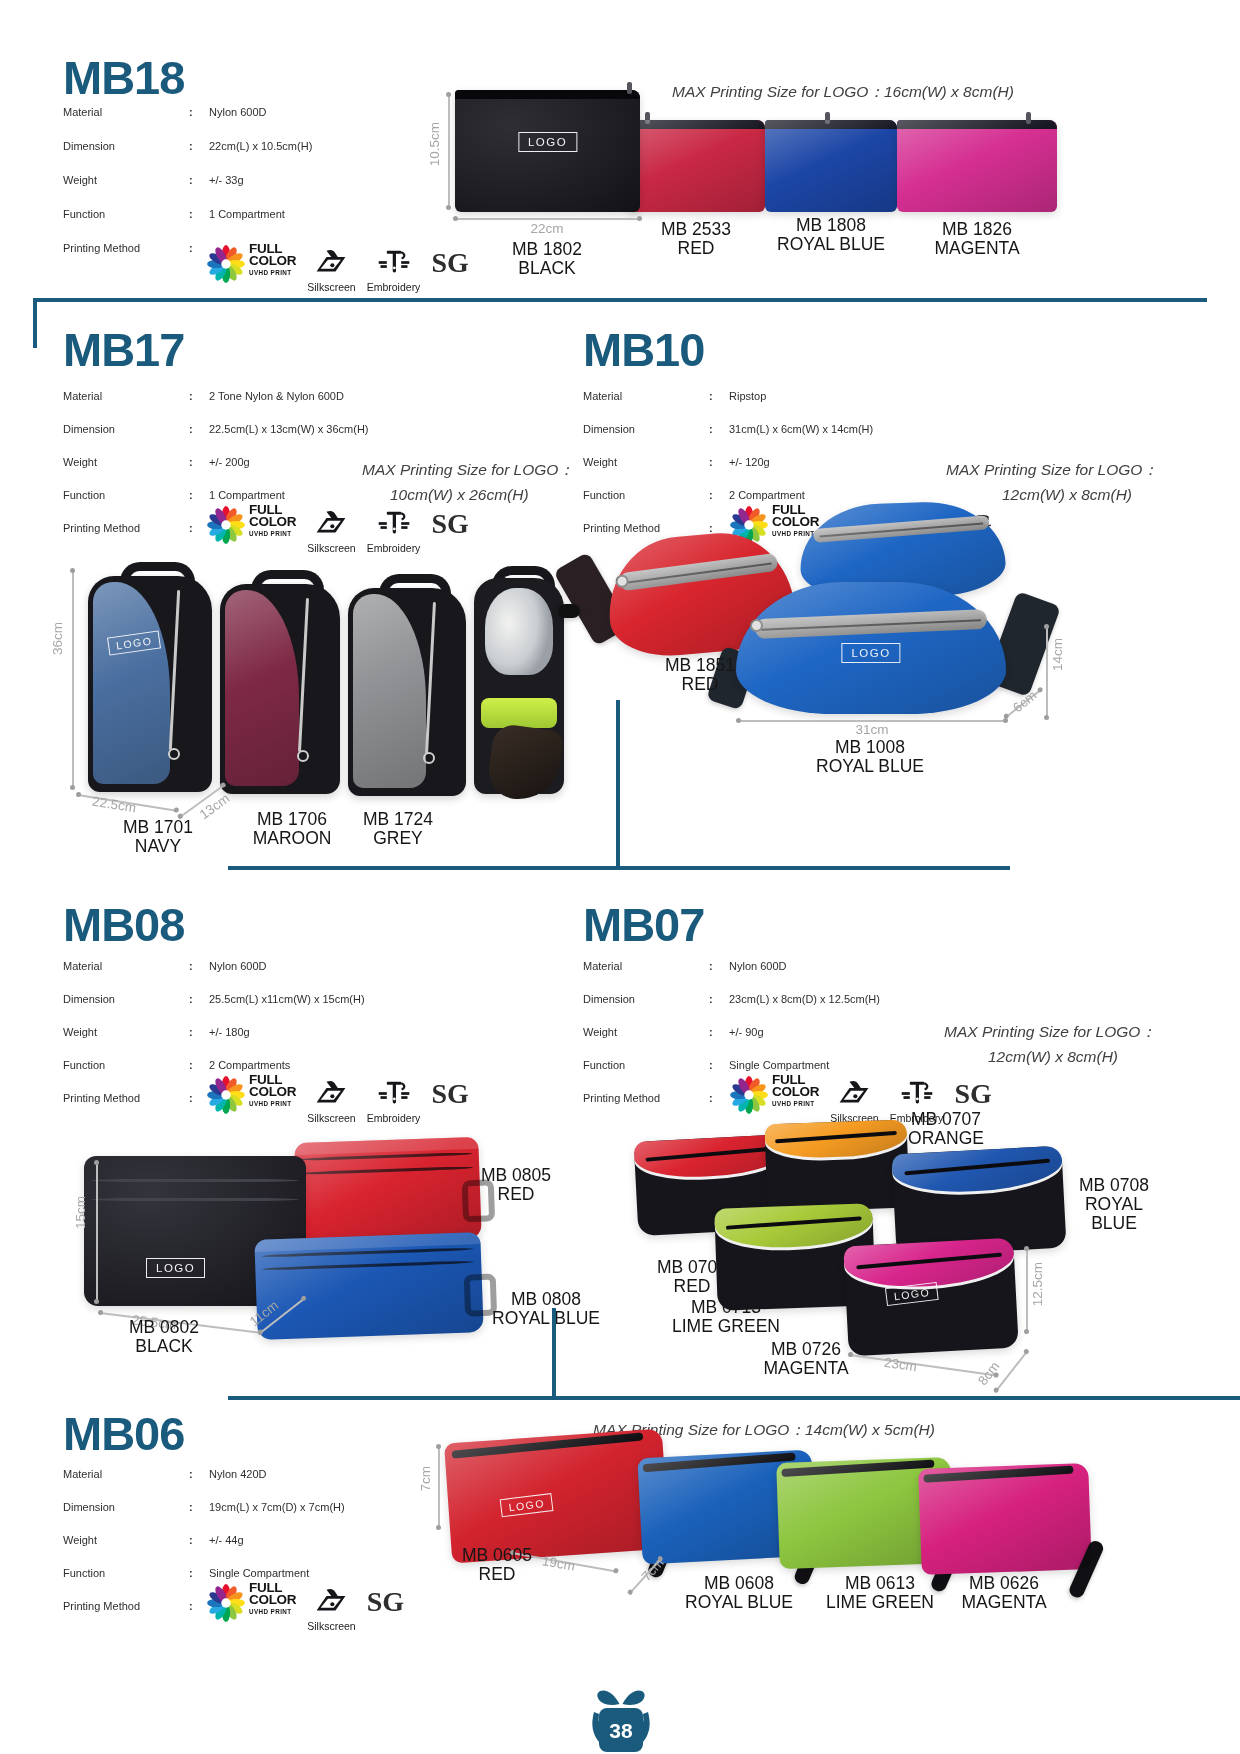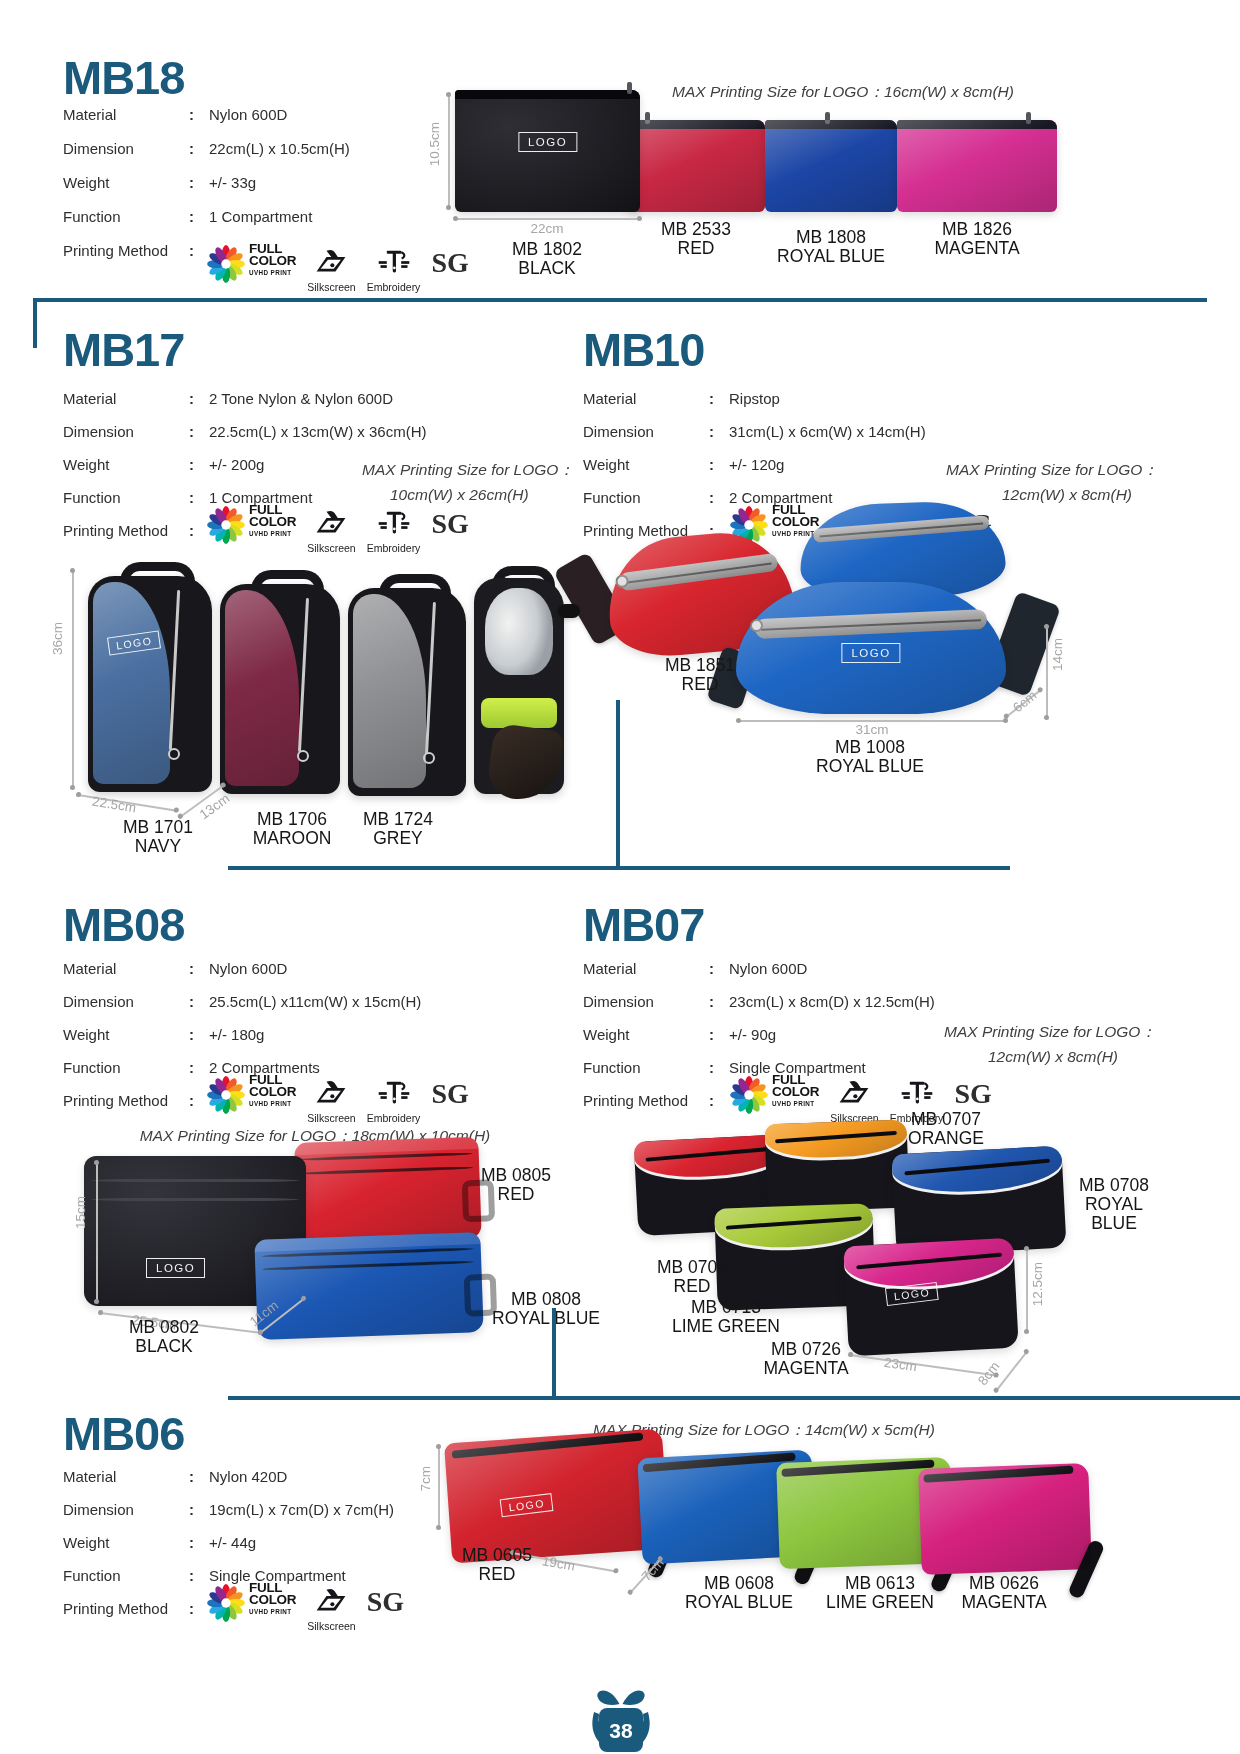--- a/index.html
+++ b/index.html
@@ -1,20 +1,20 @@
 <!DOCTYPE html>
 <html><head>
 <meta charset="utf-8">
 <style>
   html,body{margin:0;padding:0;background:#fff;}
   .page{position:relative;width:1240px;height:1754px;background:#ffffff;overflow:hidden;
         font-family:"Liberation Sans","DejaVu Sans",sans-serif;}
   .sec-title{position:absolute;font-size:47px;font-weight:700;letter-spacing:-1px;white-space:nowrap;}
   .specs{position:absolute;}
-  .srow{display:flex;height:33px;font-size:15px;color:#2e2e2e;align-items:flex-start;}
+  .srow{display:flex;height:33px;font-size:11px;color:#2e2e2e;align-items:flex-start;}
   .s34 .srow{height:34px;}
   .srow .l{width:126px;}
   .srow .c{width:20px;font-weight:700;}
   .srow .v{white-space:nowrap;}
   .maxnote{position:absolute;color:#404040;font-style:italic;font-size:15.5px;white-space:nowrap;}
   .plabel{position:absolute;transform:translateX(-50%);text-align:center;font-size:17.5px;line-height:19px;color:#161616;white-space:nowrap;}
   .plabel.wrap{white-space:normal;width:100px;}
   .dim-label{position:absolute;color:#a6a6a6;font-size:13.5px;white-space:nowrap;}
   .dim-v{writing-mode:vertical-rl;transform:rotate(180deg);}
   .dim-line{position:absolute;background:#bdbdbd;}
@@ -193,21 +193,21 @@
   <div class="dim-label" style="left:547px;top:221px;transform:translateX(-50%)">22cm</div>
 
   <div class="plabel" style="left:547px;top:240px">
       <div>MB 1802</div>
       <div>BLACK</div>
     </div>
   <div class="plabel" style="left:696px;top:220px">
       <div>MB 2533</div>
       <div>RED</div>
     </div>
-  <div class="plabel" style="left:831px;top:228px">
+  <div class="plabel" style="left:831px;top:216px">
       <div>MB 1808</div>
       <div>ROYAL BLUE</div>
     </div>
   <div class="plabel" style="left:977px;top:220px">
       <div>MB 1826</div>
       <div>MAGENTA</div>
     </div>
 
   <div class="rule" style="left: 33px; top: 298px; width: 1174px; height: 4px; background-color: rgb(26, 91, 125);"></div>
   <div class="rule" style="left: 33px; top: 298px; width: 4px; height: 50px; background-color: rgb(26, 91, 125);"></div>
@@ -448,23 +448,20 @@
       </div>
     <div class="pmi"><svg width="36" height="27">
           <use href="#ic-silkscreen"></use>
         </svg><div class="pmi-l">Silkscreen</div></div>
     <div class="pmi"><svg width="38" height="27">
           <use href="#ic-embroidery"></use>
         </svg><div class="pmi-l">Embroidery</div></div>
     <div class="sg">SG</div>
   </div>
 
-  <div class="maxnote" style="left:95px;top:1126px;width:440px;text-align:center">
-    <span>MAX Printing Size for LOGO</span><span>：</span><span>18cm(W) x 10cm(H)</span>
-  </div>
 
   <div class="bag m8 sheen" style="left: 296px; top: 1140px; width: 184px; height: 102px; transform: rotate(-2deg); background-color: rgb(216, 35, 47);">
     <div class="lid"></div>
       <div class="z1"></div>
       <div class="z2"></div>
       <div class="loop"></div>
   </div>
   <div class="bag m8" style="left:84px;top:1156px;width:222px;height:150px;background:radial-gradient(130% 130% at 30% 25%,#34343c,#0b0b0f)">
     <div class="z1" style="background:rgba(70,70,78,.9)"></div>
       <div class="z2" style="background:rgba(70,70,78,.9)"></div>

